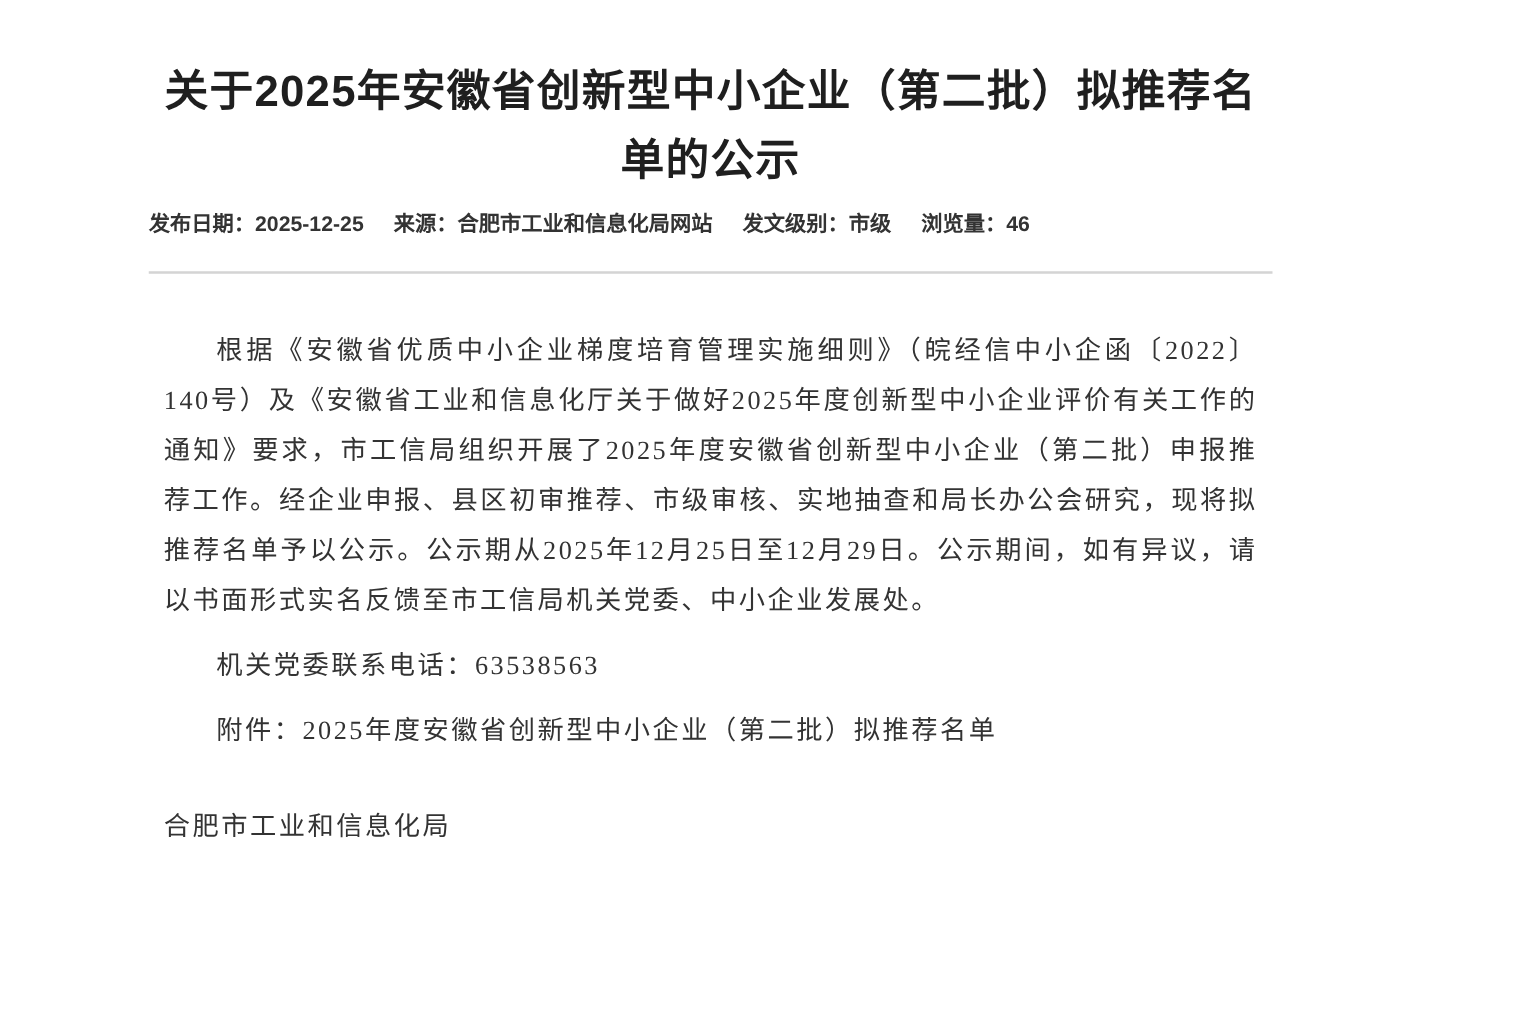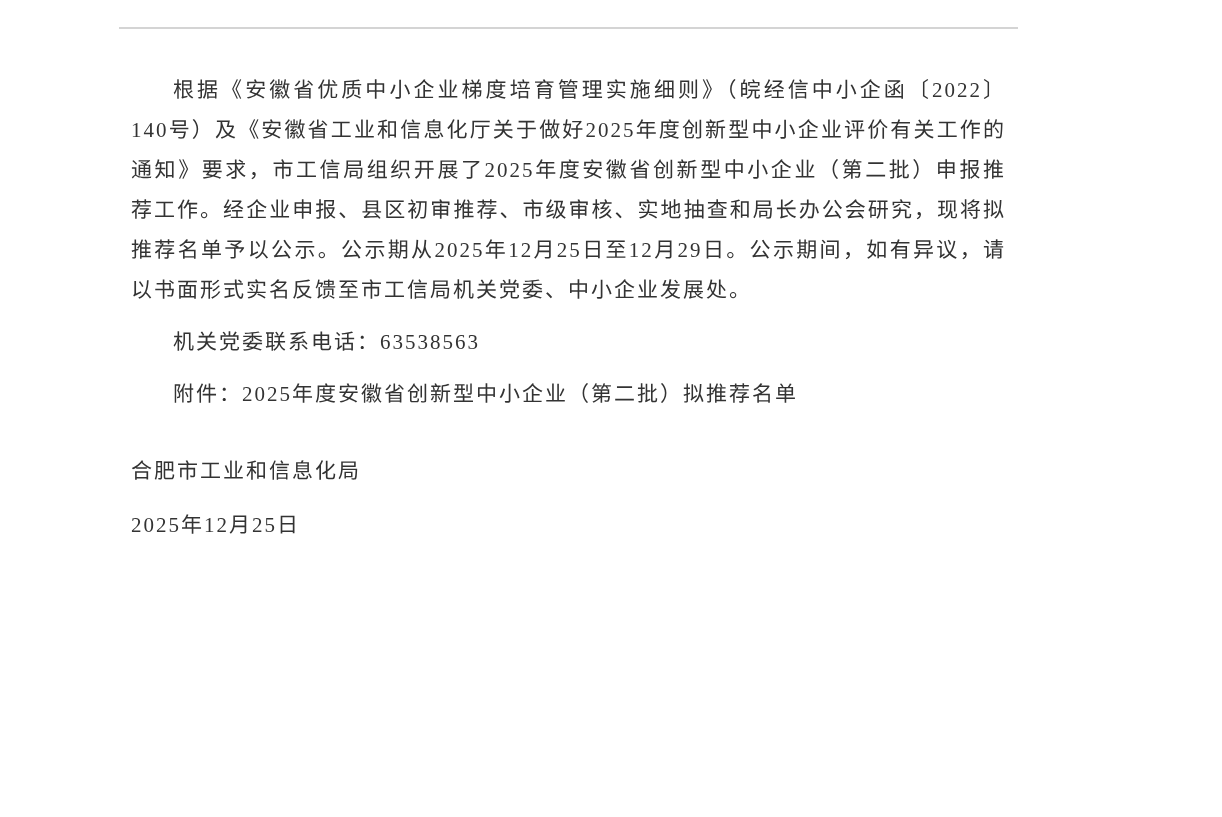--- a/index.html
+++ b/index.html
@@ -77,32 +77,50 @@
     padding-right: 50px;
     line-height: 42px;
   }
 </style>
 </head>
 <body>
 
 <div class="page">
   <div class="content">
 
+    <h1 class="doc-title">关于2025年安徽省创新型中小企业（第二批）拟推荐名单的公示</h1>
 
+    <div class="meta-row">
+      <span class="meta-item">
+        <span>发布日期：</span>
+        <span>2025-12-25</span>
+      </span>
+      <span class="meta-item">
+        <span>来源：</span>
+        <span>合肥市工业和信息化局网站</span>
+      </span>
+      <span class="meta-item">
+        <span>发文级别：</span>
+        <span>市级</span>
+      </span>
+      <span class="meta-item">
+        <span>浏览量：</span>
+        <span>46</span>
+      </span>
+    </div>
 
     <hr class="divider">
 
     <div class="article">
       <p class="para-main">根据《安徽省优质中小企业梯度培育管理实施细则》（皖经信中小企函〔2022〕140号）及《安徽省工业和信息化厅关于做好2025年度创新型中小企业评价有关工作的通知》要求，市工信局组织开展了2025年度安徽省创新型中小企业（第二批）申报推荐工作。经企业申报、县区初审推荐、市级审核、实地抽查和局长办公会研究，现将拟推荐名单予以公示。公示期从2025年12月25日至12月29日。公示期间，如有异议，请以书面形式实名反馈至市工信局机关党委、中小企业发展处。</p>
 
 
       <p class="para-indent">机关党委联系电话：63538563</p>
 
       <p class="attachment-line">附件：2025年度安徽省创新型中小企业（第二批）拟推荐名单</p>
 
       <div class="signature-block">
         <p>合肥市工业和信息化局</p>
-        <p>2025年12月25日</p>
       </div>
     </div>
 
   </div>
 </div>
 
 </body></html>

